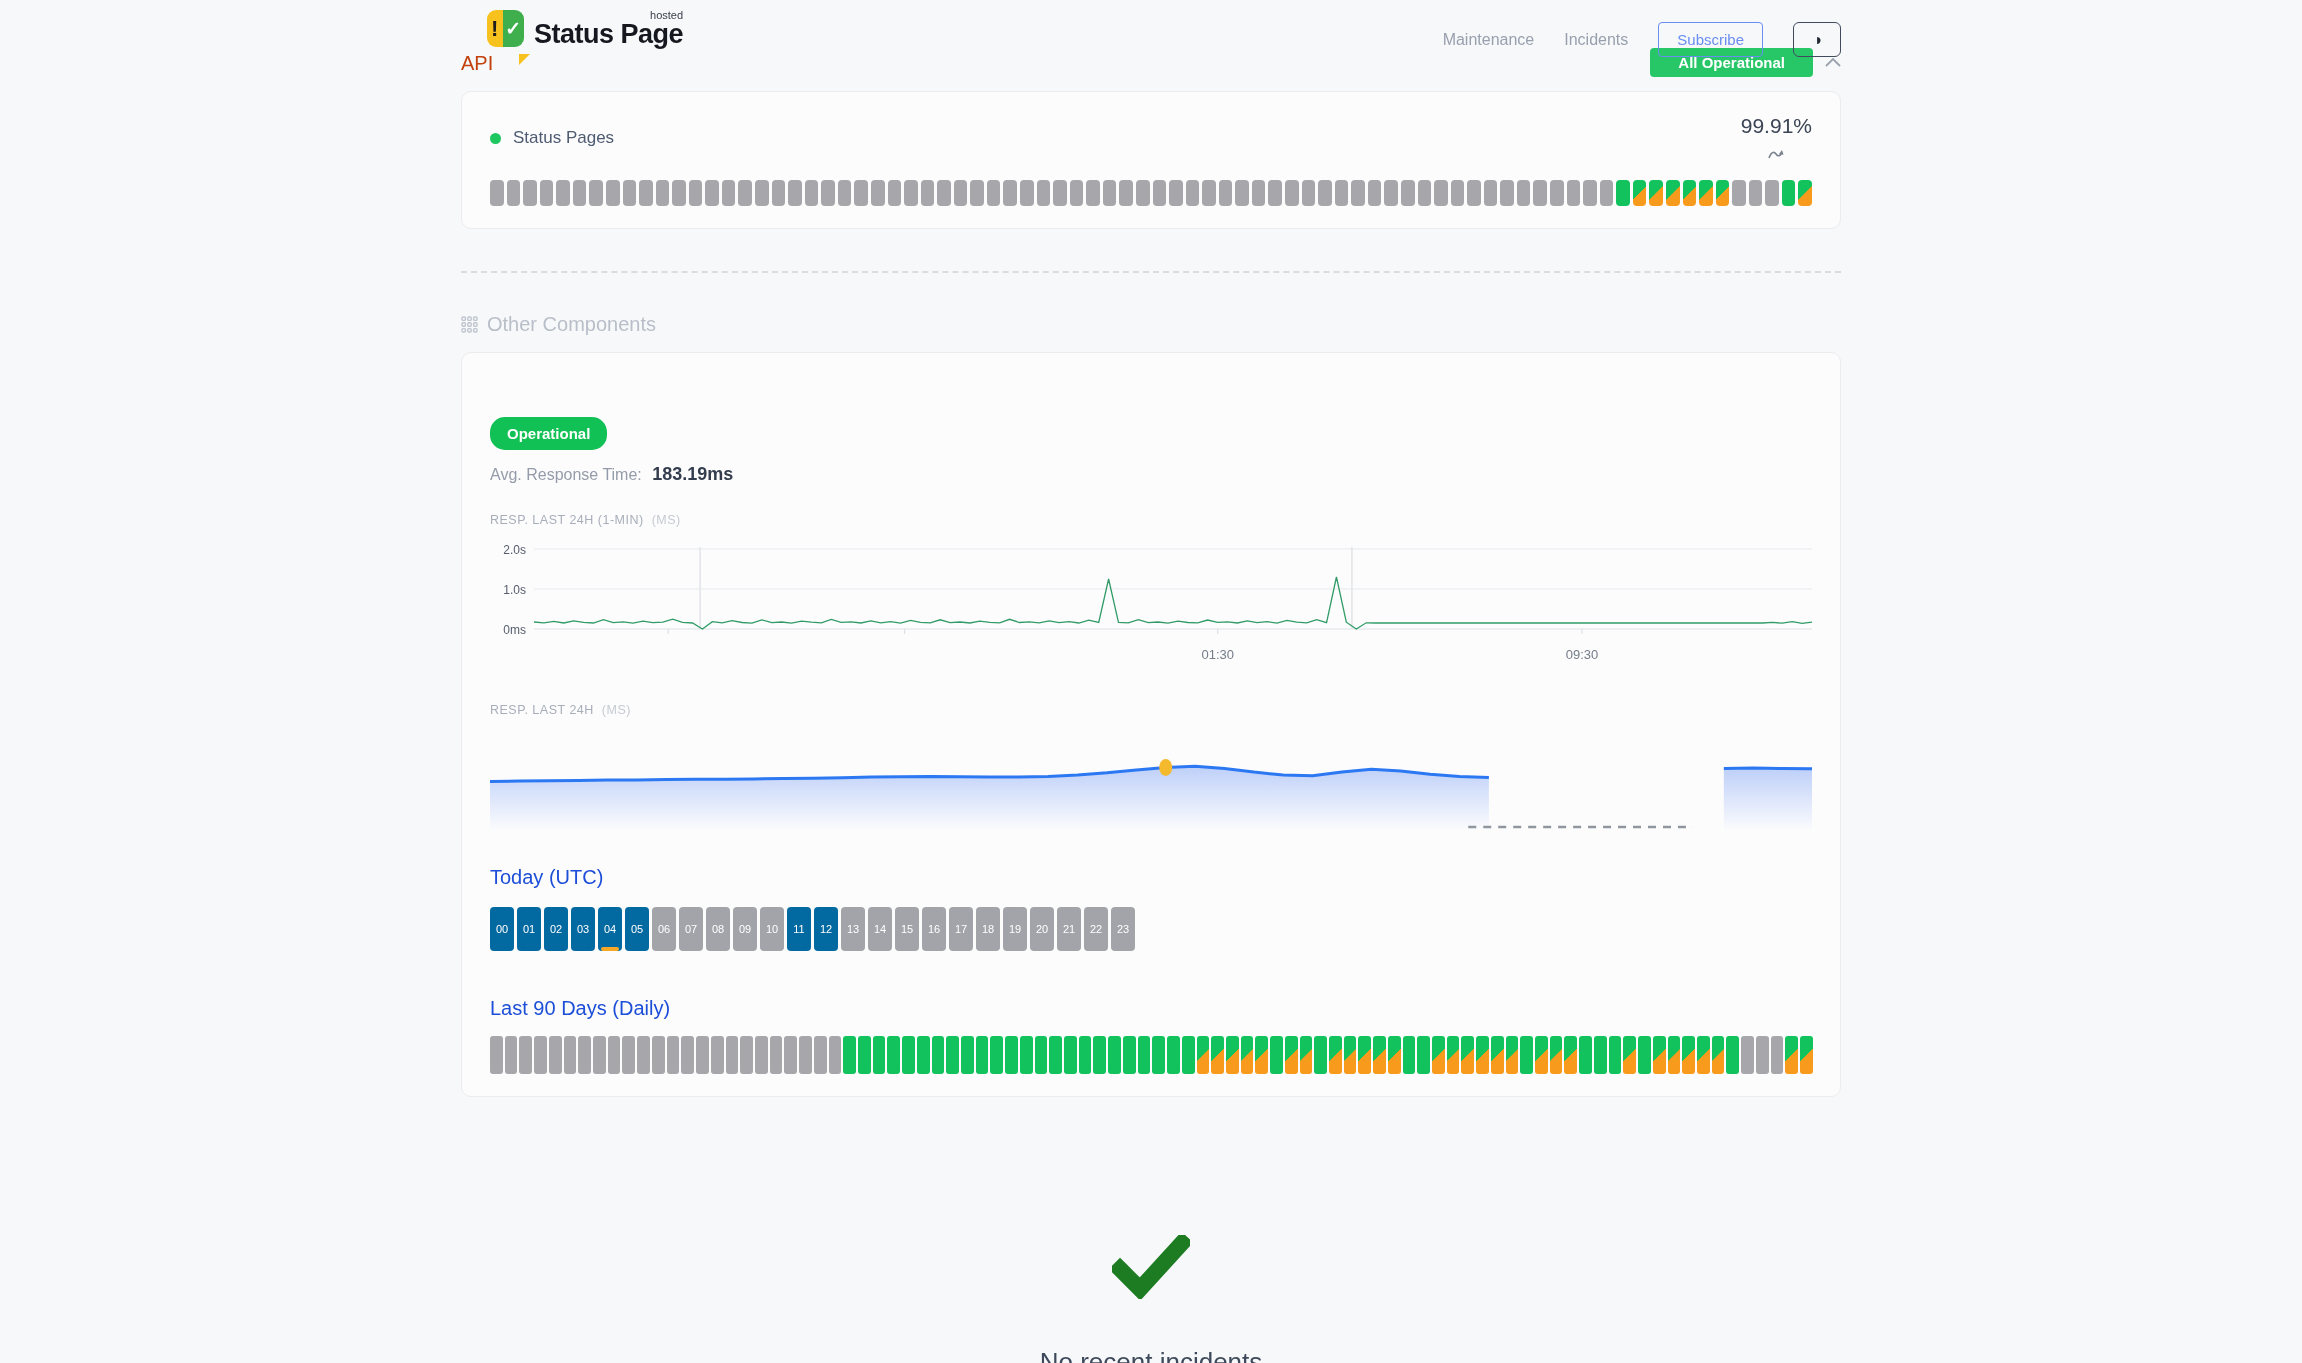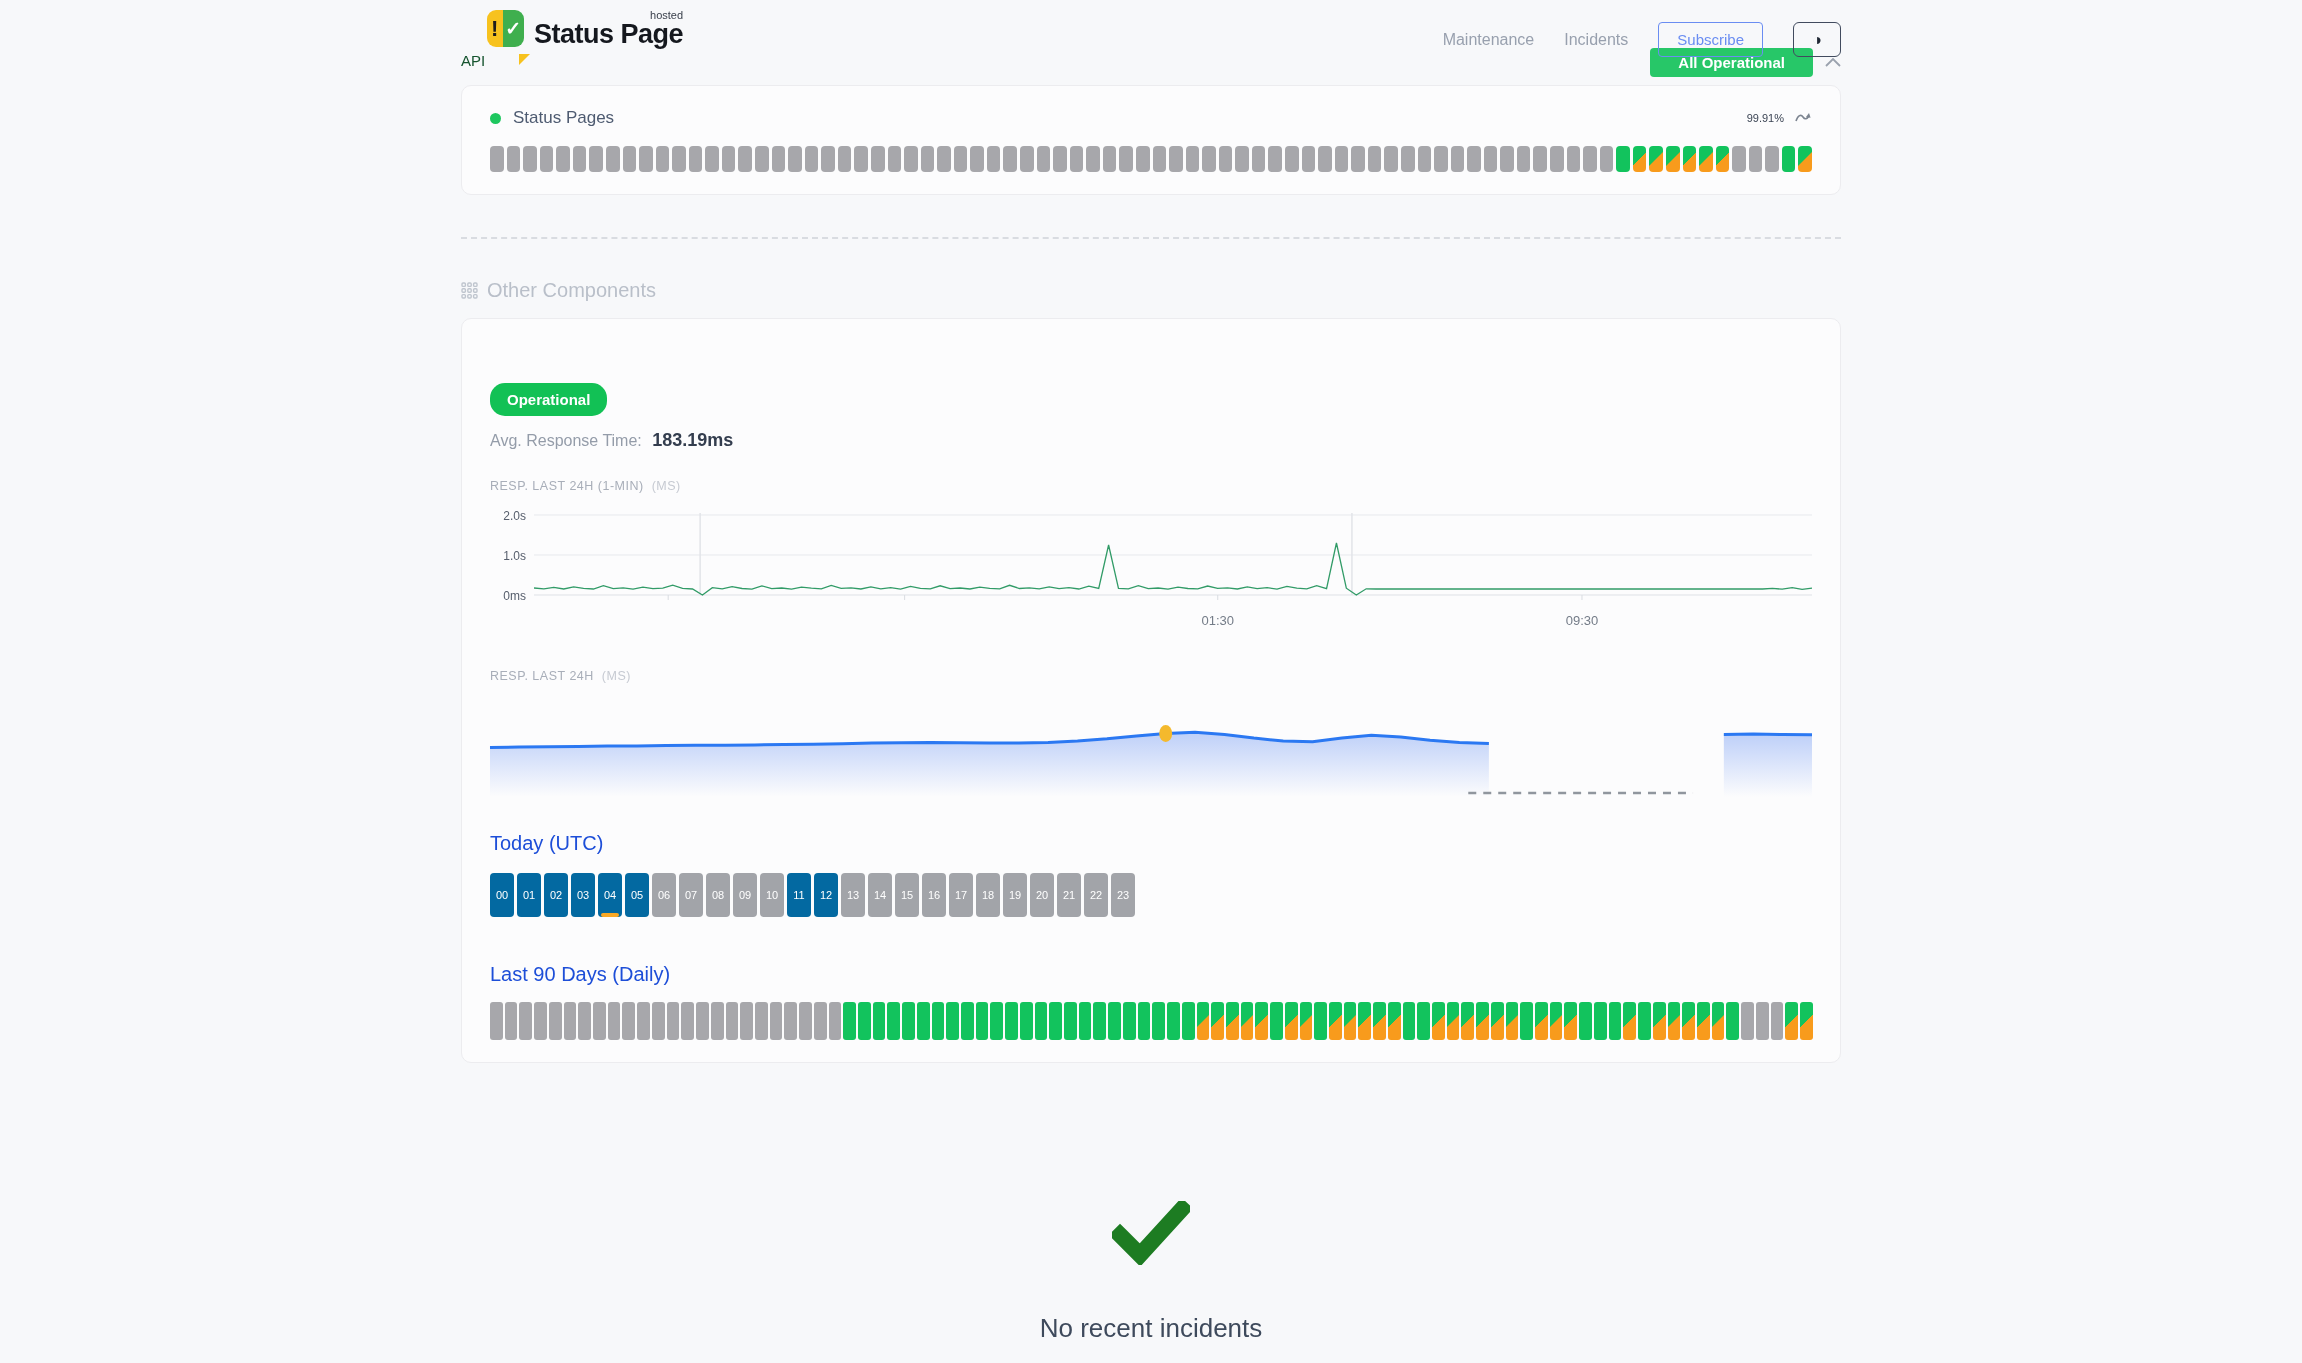--- a/index.html
+++ b/index.html
@@ -16,28 +16,28 @@
   .brand { position:relative; padding-top:9px; }
   .brand .hosted { position:absolute; top:-1px; right:0; font-size:11px; color:#3a404c; }
   .brand .name { font-size:27px; font-weight:bold; color:#15181e; letter-spacing:-0.5px; }
   .topnav { position:absolute; top:22px; right:0; display:flex; align-items:center; gap:30px; z-index:5; }
   .topnav a { color:#98a0ae; font-size:16px; text-decoration:none; }
   .btn-subscribe { border:1.5px solid #6a8df2; color:#6a8df2; background:transparent; border-radius:4px; font-size:15px; padding:8px 18px; cursor:pointer; }
   .btn-theme { border:1.5px solid #414b5e; background:transparent; border-radius:6px; width:48px; height:35px; font-size:16px; color:#1f2733; cursor:pointer; }
   .status-strip { position:absolute; top:48px; right:0; display:flex; align-items:center; gap:12px; z-index:4; }
   .badge-all-op { background:#27c768; color:#fff; font-size:15px; font-weight:bold; padding:6px 28px; border-radius:4px; }
 
-  .section-label { color:#14532d; font-size:15px; }
+  .section-label { color:#c2410c; font-size:20px; }
   .section-title { display:flex; align-items:center; gap:9px; color:#b9bfc9; font-size:20px; margin-top:40px; }
 
   .card { background:#fcfcfd; border:1px solid #ececef; border-radius:10px; padding:22px 28px; margin-top:16px; }
   .comp-row { display:flex; align-items:center; justify-content:space-between; }
   .comp-name { display:flex; align-items:center; gap:12px; color:#4e5b71; font-size:17px; }
   .dot { width:11px; height:11px; border-radius:50%; background:#1ec75f; }
-  .pct-wrap { display:flex; align-items:center; gap:10px; color:#3b4454; font-size:11px; }
+  .pct-wrap { display:flex; align-items:center; gap:10px; color:#3b4454; font-size:21px;flex-direction:column; }
 
   .bars { display:flex; gap:3px; margin-top:18px; }
   .bars .bar { flex:1; height:26px; border-radius:4px; }
   .bars90 { display:flex; gap:2px; margin-top:16px; }
   .bars90 .bar { flex:1; height:38px; border-radius:3px; }
   .b-na { background:#a7a7ab; }
   .b-up { background:#12c35d; }
   .b-deg { background:linear-gradient(135deg,#12c35d 49%,#f89b1c 51%); }
 
   .divider { border-top:2px dashed #d9dce1; margin-top:42px; }

